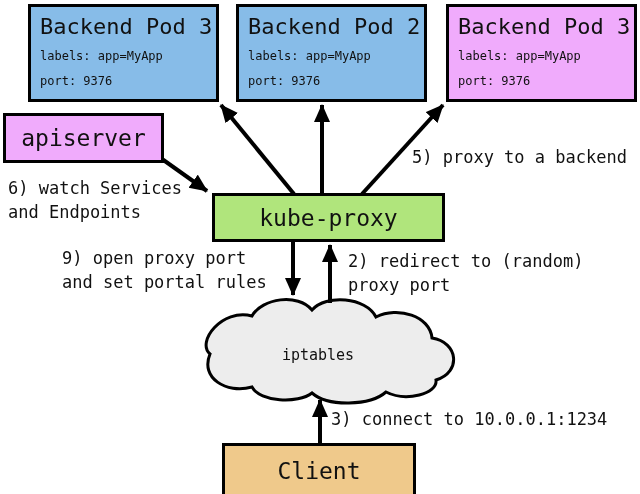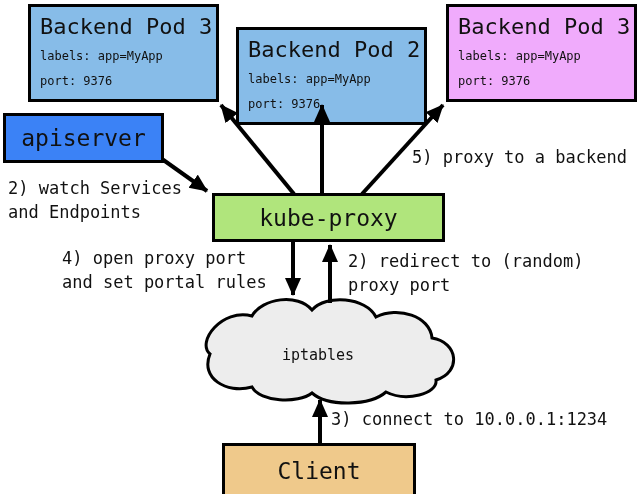--- a/index.html
+++ b/index.html
@@ -65,47 +65,47 @@
 <body>
 
 <div class="stage">
 
   <div class="box pod" style="left: 28px; background-color: rgb(135, 188, 232);">
     <div class="pod-title">Backend Pod 3</div>
     <div class="pod-line">labels: app=MyApp</div>
     <div class="pod-line">port: 9376</div>
   </div>
 
-  <div class="box pod" style="left: 236px; background-color: rgb(135, 188, 232); margin-top: 23px;">
+  <div class="box pod" style="left: 236px; background-color: rgb(135, 188, 232);">
     <div class="pod-title">Backend Pod 2</div>
     <div class="pod-line">labels: app=MyApp</div>
     <div class="pod-line">port: 9376</div>
   </div>
 
   <div class="box pod" style="left: 446px; background-color: #f0abfc;">
     <div class="pod-title">Backend Pod 3</div>
     <div class="pod-line">labels: app=MyApp</div>
     <div class="pod-line">port: 9376</div>
   </div>
 
-  <div class="box node-title" style="left: 3px; top: 113px; width: 161px; height: 50px; background-color: #3b82f6;">
+  <div class="box node-title" style="left: 3px; top: 113px; width: 161px; height: 50px; background-color: #f0abfc;">
     <span>apiserver</span>
   </div>
 
   <div class="box node-title" style="left: 212px; top: 193px; width: 233px; height: 49px; background-color: rgb(176, 229, 124);">
     <span>kube-proxy</span>
   </div>
 
   <div class="box node-title" style="left: 222px; top: 443px; width: 194px; height: 56px; background-color: rgb(239, 201, 139);">
     <span>Client</span>
   </div>
 
-  <div class="step-label" style="left:8px;  top:176px;">2) watch Services
+  <div class="step-label" style="left:8px;  top:176px;">6) watch Services
 and Endpoints</div>
-  <div class="step-label" style="left:62px; top:246px;">4) open proxy port
+  <div class="step-label" style="left:62px; top:246px;">9) open proxy port
 and set portal rules</div>
   <div class="step-label" style="left:331px; top:407px;">3) connect to 10.0.0.1:1234</div>
   <div class="step-label" style="left:348px; top:249px;">2) redirect to (random)
 proxy port</div>
   <div class="step-label" style="left:412px; top:145px;">5) proxy to a backend</div>
 
   <svg class="overlay" width="640" height="494" viewBox="0 0 640 494">
     <defs>
       <marker id="arrowhead" markerUnits="userSpaceOnUse" markerWidth="20" markerHeight="18" refX="17" refY="8" orient="auto">
         <path d="M0,0 L18,8 L0,16 Z" fill="#000"></path>

